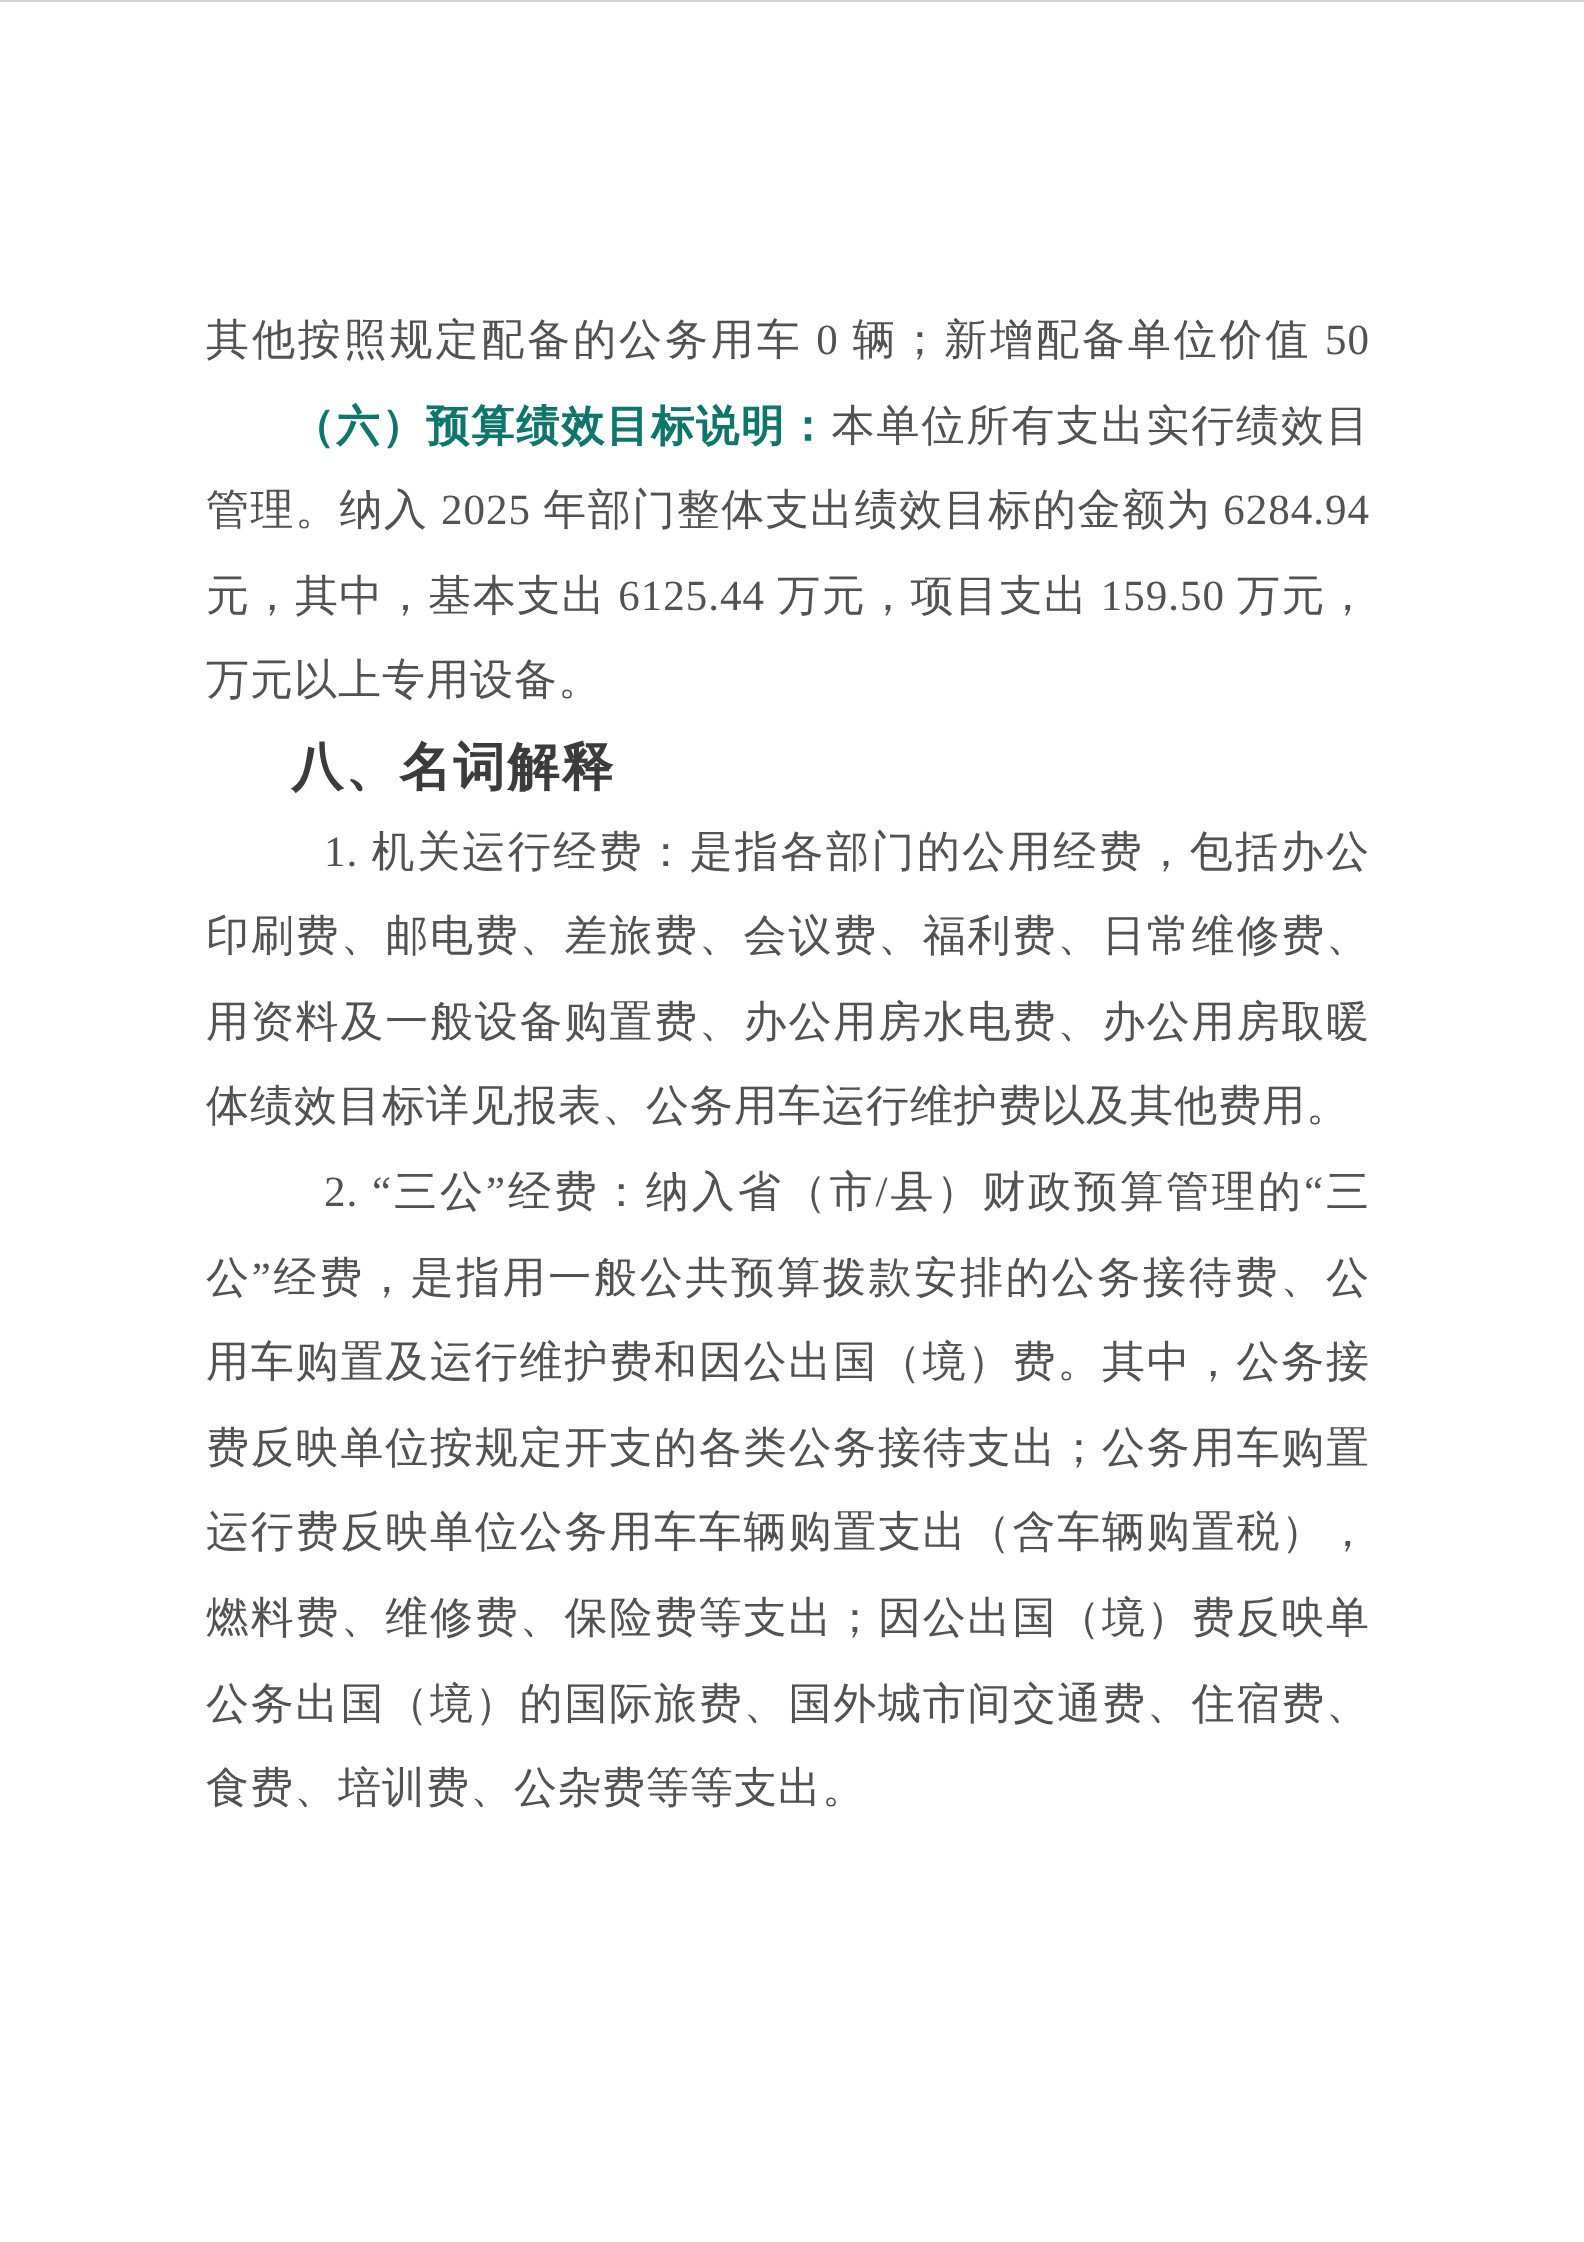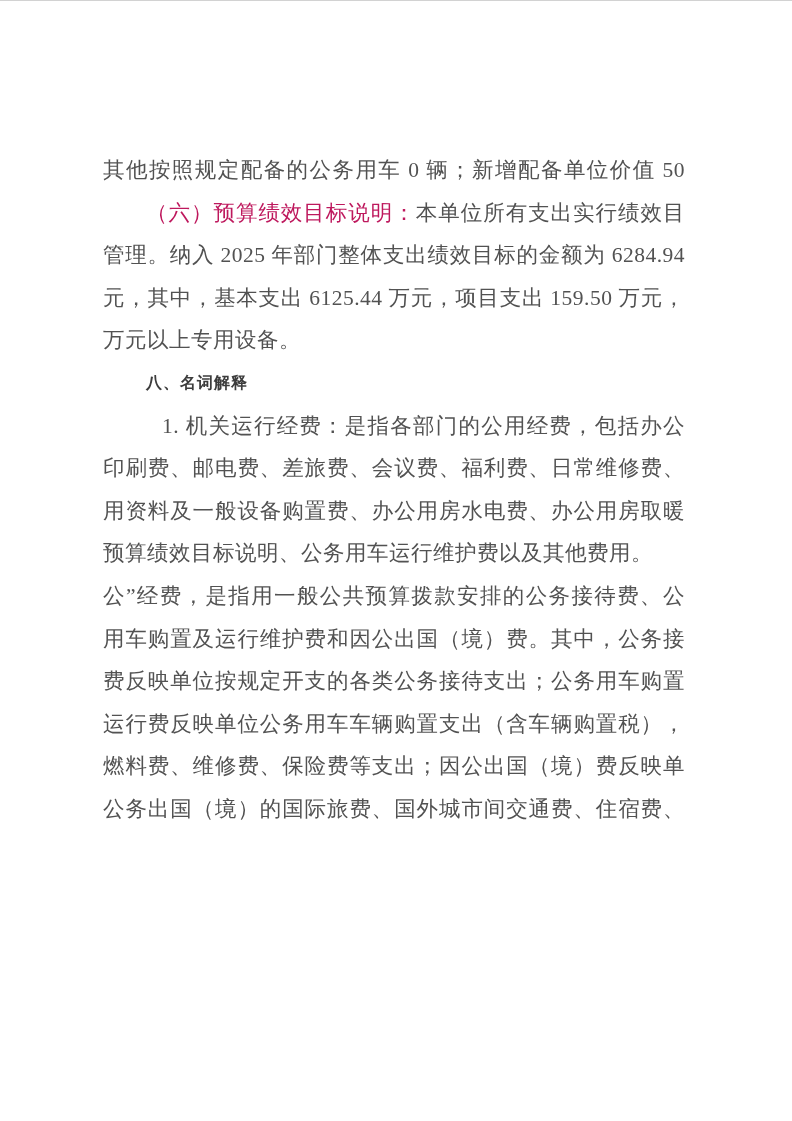--- a/index.html
+++ b/index.html
@@ -39,30 +39,30 @@
   }
   
   .jl {
     white-space: normal;
     text-align: justify;
     text-align-last: justify;
   }
   .indent-head { padding-left: 43px; }
   .indent-num  { padding-left: 59px; }
   .bold-lead {
-    font-weight: 400;
+    font-weight: 700;
     font-family: "Liberation Sans", "DejaVu Sans", sans-serif;
-    color: #be185d;
+    color: #0f766e;
     letter-spacing: 0.5px;
   }
   .heading {
     font-weight: 700;
     font-family: "Liberation Sans", "DejaVu Sans", sans-serif;
     color: #3c3c3c;
-    font-size: 16px;
+    font-size: 26px;
     letter-spacing: 1px;
   }
 </style>
 </head>
 <body>
 
 <div class="scan-edge-top"></div>
 
 <div class="doc">
 
@@ -76,25 +76,27 @@
     <div class="line jl">元，其中，基本支出 6125.44 万元，项目支出 159.50 万元，具</div>
     <div class="line">万元以上专用设备。</div>
   </div>
 
   <div class="line heading indent-head">八、名词解释</div>
 
   <div>
     <div class="line jl indent-num">1. 机关运行经费：是指各部门的公用经费，包括办公及</div>
     <div class="line jl">印刷费、邮电费、差旅费、会议费、福利费、日常维修费、专</div>
     <div class="line jl">用资料及一般设备购置费、办公用房水电费、办公用房取暖费、</div>
-    <div class="line">预算绩效目标说明、公务用车运行维护费以及其他费用。</div>
+    <div class="line">体绩效目标详见报表、公务用车运行维护费以及其他费用。</div>
   </div>
 
   <div>
+    <div class="line jl indent-num">2. “三公”经费：纳入省（市/县）财政预算管理的“三</div>
     <div class="line jl">公”经费，是指用一般公共预算拨款安排的公务接待费、公务</div>
     <div class="line jl">用车购置及运行维护费和因公出国（境）费。其中，公务接待</div>
     <div class="line jl">费反映单位按规定开支的各类公务接待支出；公务用车购置及</div>
     <div class="line jl">运行费反映单位公务用车车辆购置支出（含车辆购置税），以及</div>
     <div class="line jl">燃料费、维修费、保险费等支出；因公出国（境）费反映单位</div>
     <div class="line jl">公务出国（境）的国际旅费、国外城市间交通费、住宿费、伙</div>
+    <div class="line">食费、培训费、公杂费等等支出。</div>
   </div>
 
 </div>
 
 </body></html>

